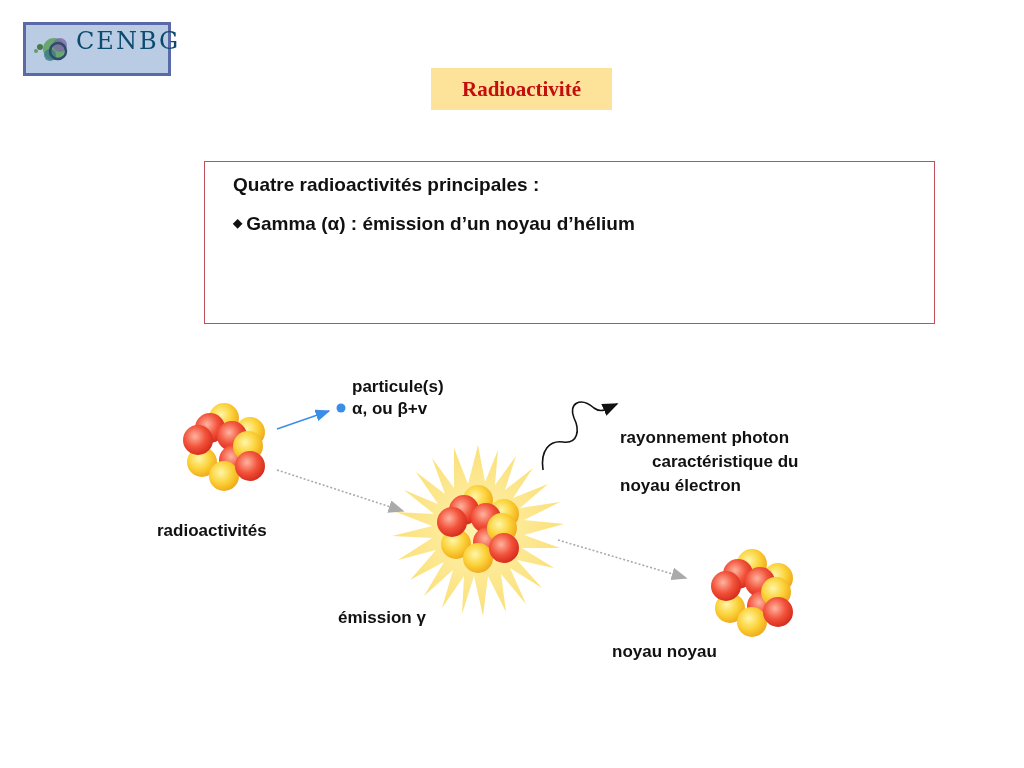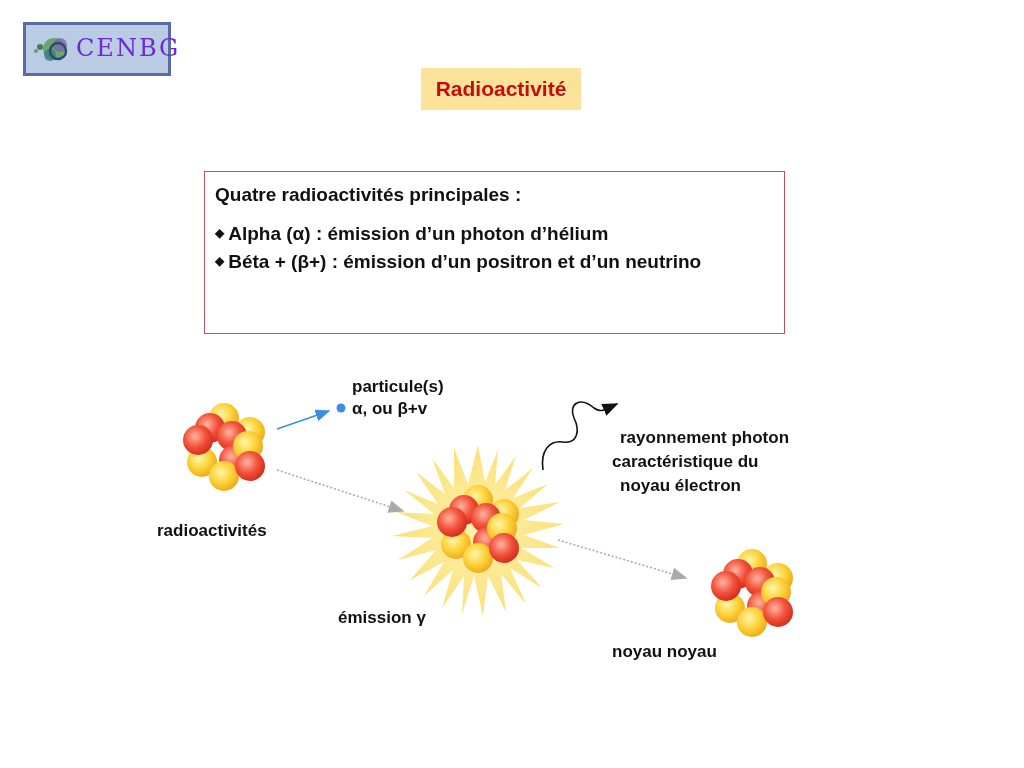--- a/index.html
+++ b/index.html
@@ -6,31 +6,31 @@
   body {
     width: 1024px; height: 768px; background: #ffffff; position: relative; overflow: hidden;
     font-family: "Liberation Sans", sans-serif; color: #111;
   }
   .abs { position: absolute; }
   .logo {
     left: 23px; top: 22px; width: 148px; height: 54px; background: #b9cce4;
     border: 3px solid #5a6aa6; box-sizing: border-box;
   }
   .logo-text {
-    position: absolute; left: 50px; top: 9px; font-family: "DejaVu Serif", serif;
-    font-size: 24px; letter-spacing: 2px; color: #6d28d9;
+    position: absolute; left: 50px; top: 2px; font-family: "DejaVu Serif", serif;
+    font-size: 24px; letter-spacing: 2px; color: #0c4a6e;
   }
   .title-box {
-    left: 421px; top: 68px; width: 160px; height: 42px; background: #fde39a;
-    display: flex; align-items: center; justify-content: center;
+    left: 431px; top: 68px; width: 181px; height: 42px; background: #fde39a;
+    display: flex; align-items: center; justify-content: center; font-family: Liberation Serif, serif;
   }
   .title-text { font-weight: bold; font-size: 21px; color: #c40d0d; }
   .info-box {
-    left: 204px; top: 161px; width: 581px; height: 163px; box-sizing: border-box;
-    border: 1.5px solid #c0505a; background: #fff; padding: 10px 10px; margin-top: 10px;
+    left: 204px; top: 161px; width: 731px; height: 163px; box-sizing: border-box;
+    border: 1.5px solid #c0505a; background: #fff; padding: 10px 28px;
   }
   .info-head { font-weight: bold; font-size: 19px; margin: 2px 0 14px 0; }
   .info-line { font-weight: bold; font-size: 19px; line-height: 27.5px; white-space: nowrap; }
   .bullet { font-size: 12px; vertical-align: 3px; margin-right: 4px; }
   .label { font-weight: bold; font-size: 17px; line-height: 24px; white-space: nowrap; }
 </style>
 </head>
 <body>
 
 <div class="abs logo">
@@ -45,24 +45,21 @@
   <span class="logo-text">CENBG</span>
 </div>
 
 <div class="abs title-box">
   <span class="title-text">Radioactivité</span>
 </div>
 
 <div class="abs info-box">
   <div class="info-head">Quatre radioactivités principales :</div>
   <div class="info-line">
-    <span class="bullet">◆</span><span>Alpha (α) : émission d’un photon d’hélium</span>
-  </div>
-  <div class="info-line">
-    <span class="bullet">◆</span><span>Béta + (β+) : émission d’un positron et d’un neutrino</span>
+    <span class="bullet">◆</span><span>Gamma (α) : émission d’un noyau d’hélium</span>
   </div>
 </div>
 
 <svg class="abs" style="left:0;top:0" width="1024" height="768" viewBox="0 0 1024 768">
   <defs>
     <radialGradient id="gRed" cx="40%" cy="38%" r="65%">
       <stop offset="0%" stop-color="#ffb4a0"></stop>
       <stop offset="55%" stop-color="#f2523a"></stop>
       <stop offset="100%" stop-color="#d42a1c"></stop>
     </radialGradient>
@@ -119,18 +116,18 @@
 
   <g transform="translate(752,594)">
     <use href="#nucleus"></use>
   </g>
 </svg>
 
 <div class="abs label" style="left:352px;top:375px">particule(s)</div>
 <div class="abs label" style="left:352px;top:397px">α, ou  β+v</div>
 
 <div class="abs label" style="left:620px;top:426px">rayonnement photon</div>
-<div class="abs label" style="left:612px;top:450px">caractéristique du</div>
+<div class="abs label" style="left:652px;top:450px">caractéristique du</div>
 <div class="abs label" style="left:620px;top:474px">noyau électron</div>
 
 <div class="abs label" style="left:157px;top:519px">radioactivités</div>
 <div class="abs label" style="left:338px;top:606px">émission γ</div>
 <div class="abs label" style="left:612px;top:640px">noyau noyau</div>
 
 </body></html>

